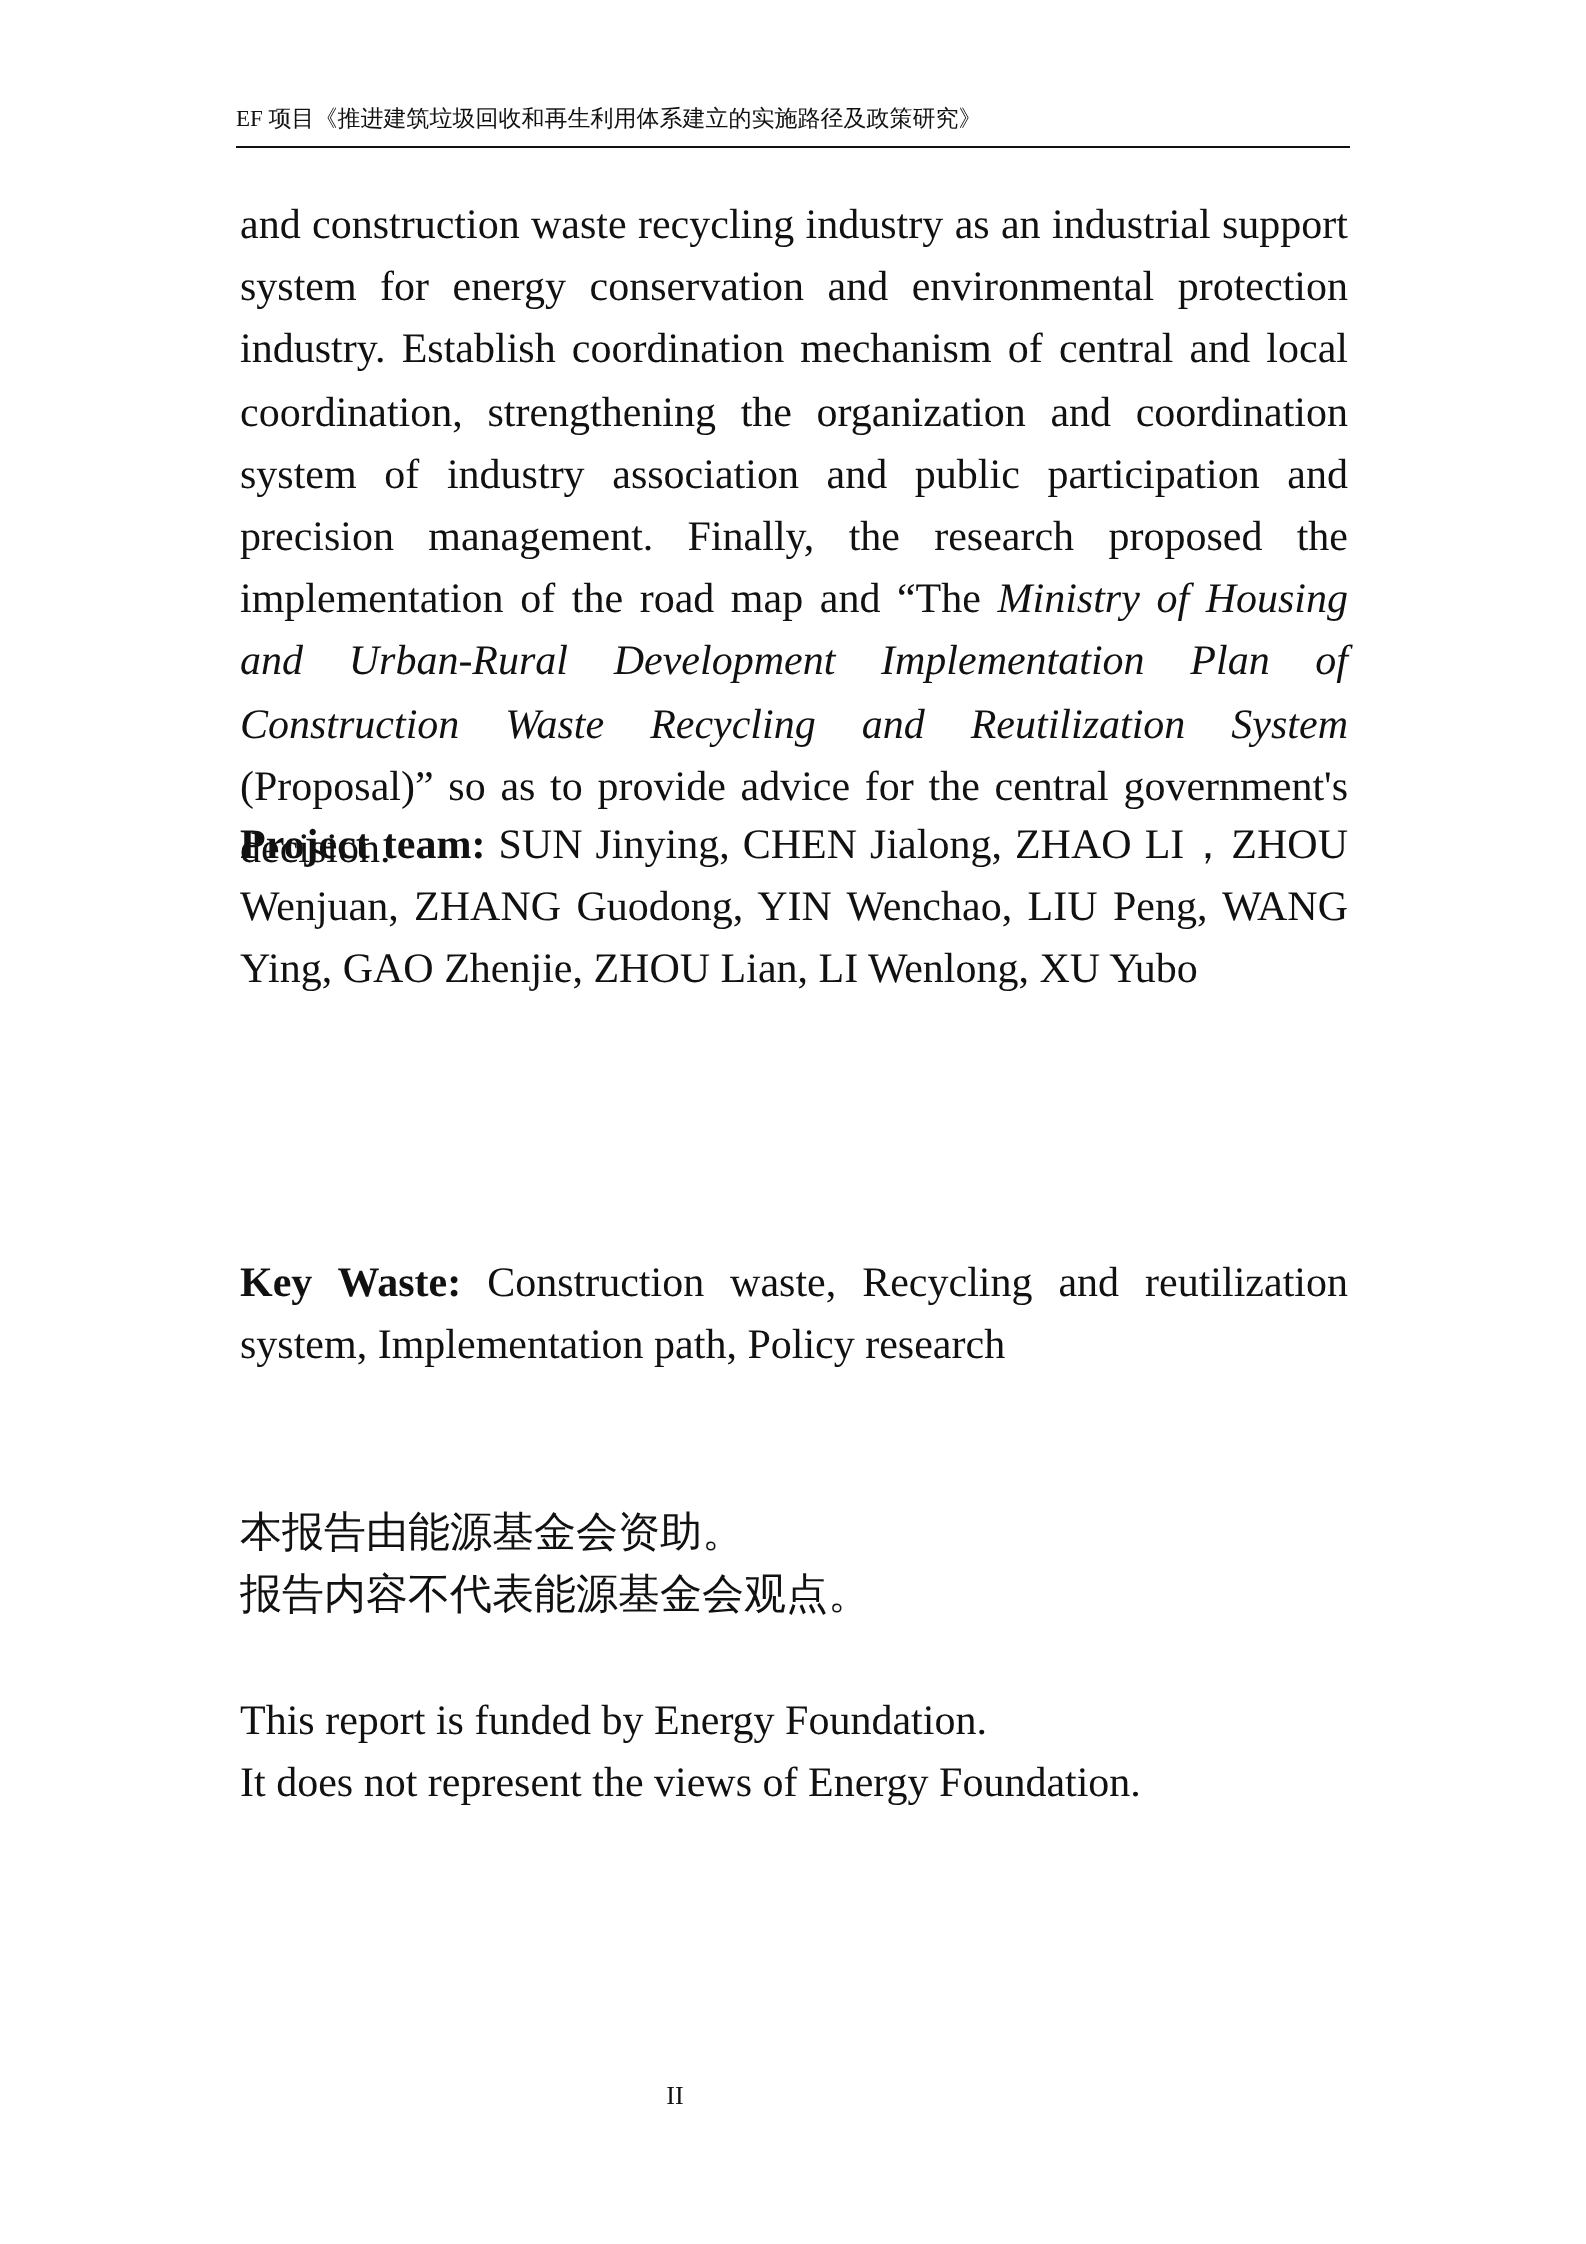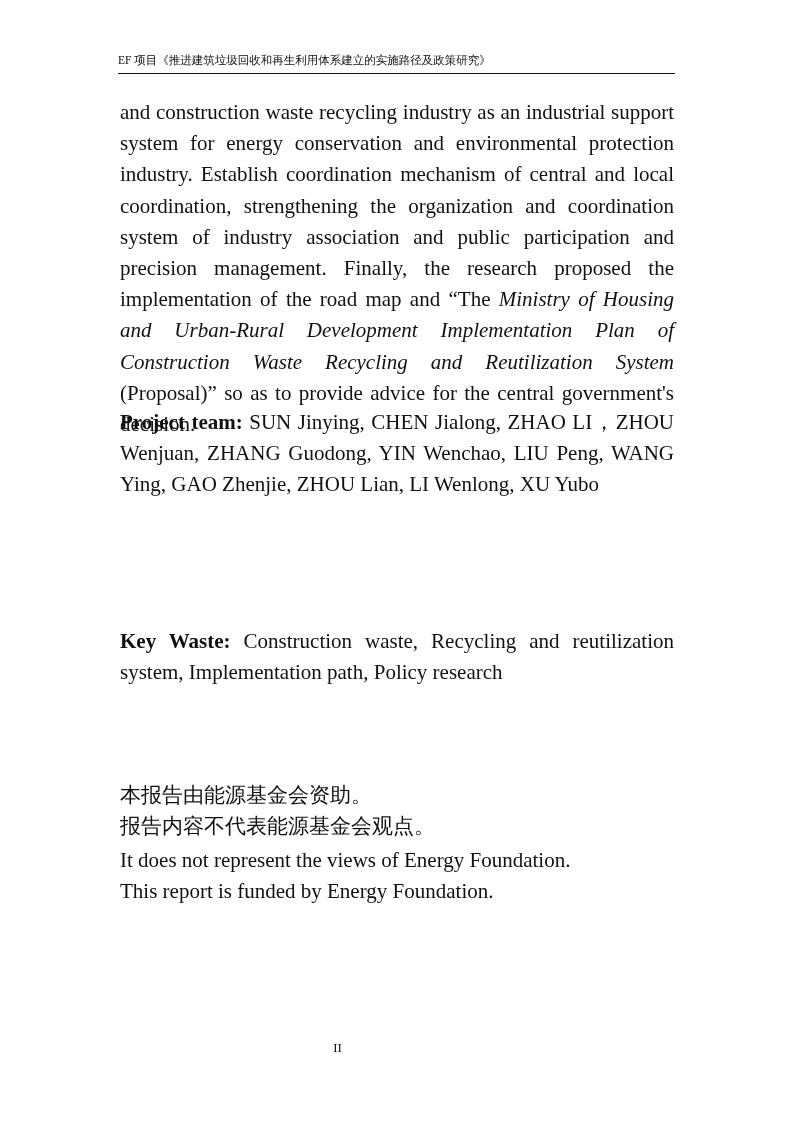--- a/index.html
+++ b/index.html
@@ -7,21 +7,21 @@
          font-family:"Liberation Serif", "DejaVu Serif", serif; color:#111; }
   .header { position:absolute; left:118px; top:53px; width:557px; text-align:left;
             font-size:11.5px; line-height:14px; }
   .header-rule { position:absolute; left:118px; top:73px; width:557px; height:0;
                  border-top:1.3px solid #111; }
   .para { position:absolute; left:120px; width:554px; font-size:21px; line-height:31.2px; }
   .justify { text-align:justify; text-align-last:left; }
   .p1 { top:97px; }
   .members { top:407px; }
   .keywords { top:626px; }
-  .funding-cn { top:780px; }
+  .funding-cn { top:751px; }
   .funding-en { top:845px; }
   .line { display:block; }
   .bold { font-weight:bold; }
   i { font-style:italic; }
   .page-num { position:absolute; left:0; width:675px; top:1040px; text-align:center;
               font-size:13px; }
 </style>
 </head>
 <body>
 
@@ -37,17 +37,17 @@
 <div class="para justify keywords">
   <div><span class="bold">Key Waste:</span><span> Construction waste, Recycling and reutilization system, Implementation path, Policy research</span></div>
 </div>
 
 <div class="para funding-cn">
   <span class="line">本报告由能源基金会资助。</span>
   <span class="line">报告内容不代表能源基金会观点。</span>
 </div>
 
 <div class="para funding-en">
+  <span class="line">This report is funded by Energy Foundation.</span>
   <span class="line">It does not represent the views of Energy Foundation.</span>
-  <span class="line">This report is funded by Energy Foundation.</span>
 </div>
 
 <div class="page-num">II</div>
 
 </body></html>

